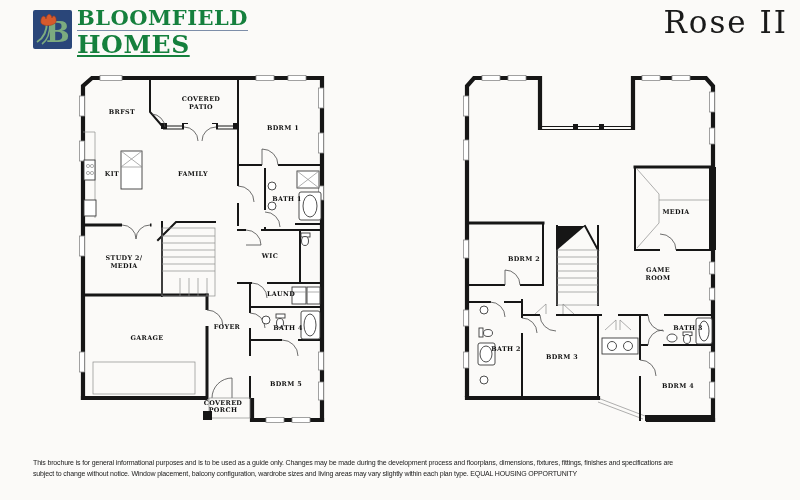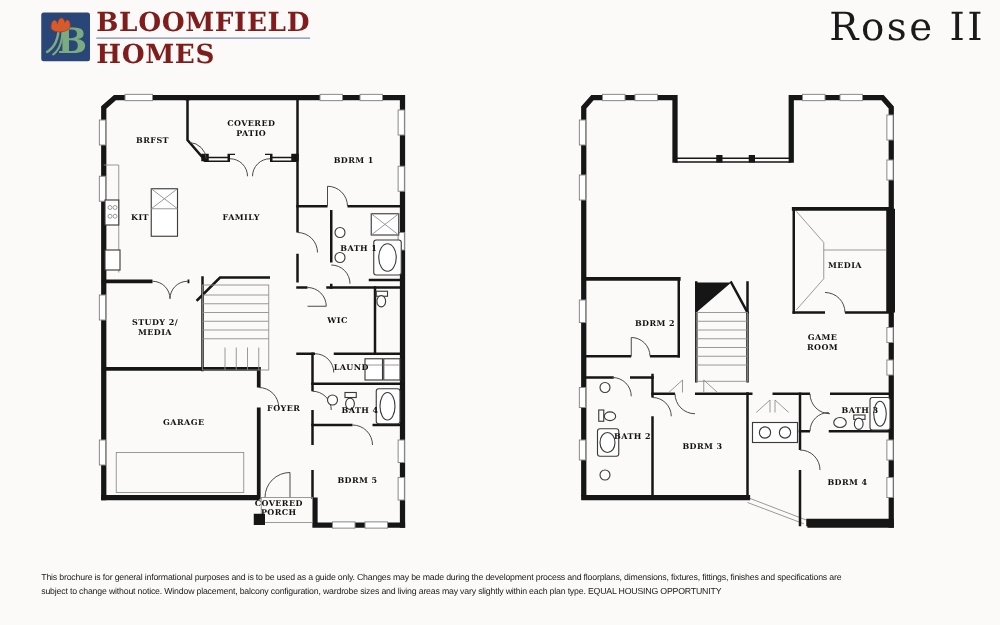--- a/index.html
+++ b/index.html
@@ -7,26 +7,26 @@
     width:800px;height:500px;position:relative;overflow:hidden;
     background:#fbfaf8;
     font-family:"Liberation Sans",sans-serif;
   }
   
   .logo-box{
     position:absolute;left:33px;top:10px;width:39px;height:39px;
     background:#2a4679;border-radius:2px;
   }
   .brand{
-    position:absolute;left:77px;top:7px;color:#7f1d1d;
+    position:absolute;left:77px;top:7px;color:#15803d;
     font-family:"DejaVu Serif",serif;font-weight:bold;line-height:1;
   }
   .brand .l1{font-size:21px;letter-spacing:.5px;padding-bottom:2px;
     border-bottom:1.5px solid #7d8ea9;}
-  .brand .l2{font-size:21px;letter-spacing:.5px;padding-top:1px;}
+  .brand .l2{font-size:25px;letter-spacing:.5px;padding-top:1px;text-decoration:underline;}
   .title-block{position:absolute;right:12px;top:6px;text-align:right;color:#1a1a1a;}
   .title-block .t{font-family:"DejaVu Serif",serif;font-size:31px;letter-spacing:2px;line-height:1.05;}
   .title-block .s{font-family:"DejaVu Serif",serif;font-style:italic;font-size:15.5px;color:#222;}
   
   .footer{
     position:absolute;left:33px;top:457px;width:762px;color:#1b1b1b;
     font-size:7px;letter-spacing:-.15px;line-height:11px;white-space:nowrap;
   }
   
   svg.plans{position:absolute;left:0;top:0;}

